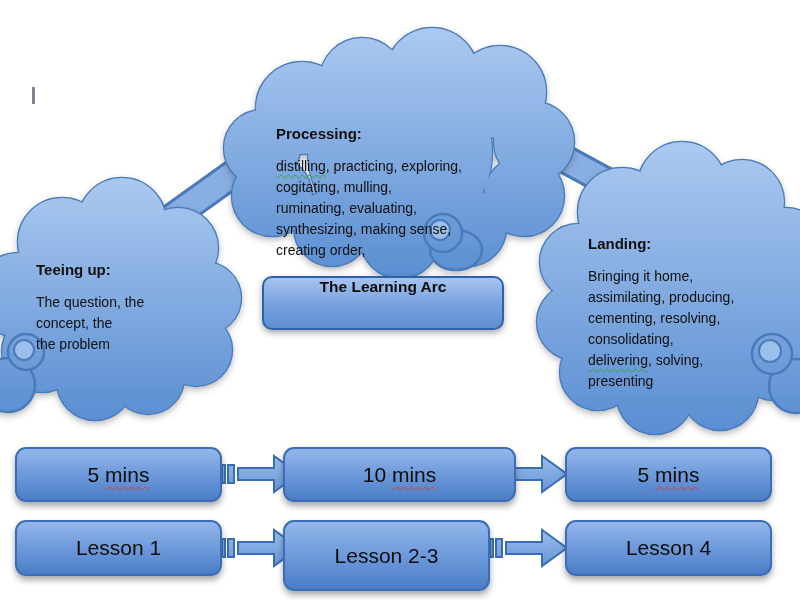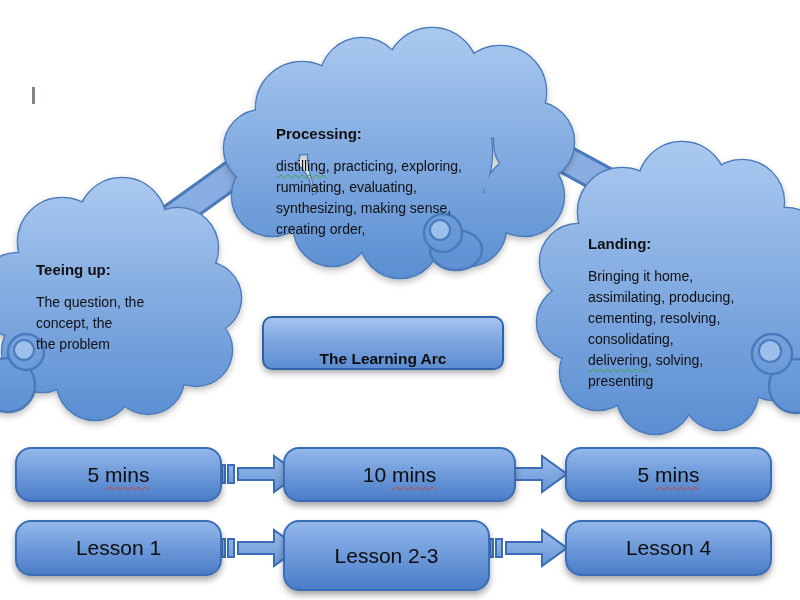--- a/index.html
+++ b/index.html
@@ -18,27 +18,27 @@
   }
   .sq-red{
     text-decoration-line:underline;text-decoration-style:wavy;
     text-decoration-color:#e23b2e;text-decoration-thickness:1px;text-underline-offset:4px;
   }
   .arc-box{
     position:absolute;left:262px;top:276px;width:242px;height:54px;z-index:3;
     background:linear-gradient(to bottom,#a6c4f0 0%,#7ba3de 50%,#5d8ed2 100%);
     border:2px solid #2d62a9;border-radius:10px;
     box-shadow:0 3px 6px rgba(40,40,40,.4);
-    display:flex;align-items:flex-end;justify-content:center;
-    font-weight:bold;font-size:15.5px;color:#0d0d0d;box-sizing:border-box;margin-top:40px;
+    display:flex;align-items:flex-start;justify-content:center;
+    font-weight:bold;font-size:15.5px;color:#0d0d0d;box-sizing:border-box;
   }
   .rbox{
     position:absolute;z-index:2;box-sizing:border-box;
     background:linear-gradient(to bottom,#93b7ea 0%,#6f9bdb 48%,#4b7dc7 100%);
-    border:2px solid #3a6db5;border-radius:16px;
+    border:2px solid #3a6db5;border-radius:11px;
     box-shadow:0 4px 6px rgba(60,60,60,.45);
     display:flex;align-items:center;justify-content:center;
     font-size:21px;color:#0d0d0d;
   }
   .arrow-svg{position:absolute;z-index:1;}
 </style>
 </head>
 <body>
 
 <div class="canvas">
@@ -185,20 +185,21 @@
   <div class="cloud-text" style="left:36px;top:216px;">
     <div class="cloud-title">Teeing up:</div>
     <div class="cloud-line">The question, the</div>
     <div class="cloud-line">concept, the</div>
     <div class="cloud-line">the problem</div>
   </div>
 
   <div class="cloud-text" style="left:276px;top:80px;">
     <div class="cloud-title">Processing:</div>
     <div class="cloud-line"><span class="sq-green">distilling</span><span>, practicing, exploring,</span></div>
+    <div class="cloud-line">cogitating, mulling,</div>
     <div class="cloud-line">ruminating, evaluating,</div>
     <div class="cloud-line">synthesizing, making sense,</div>
     <div class="cloud-line">creating order,</div>
   </div>
 
   <div class="cloud-text" style="left:588px;top:190px;">
     <div class="cloud-title">Landing:</div>
     <div class="cloud-line">Bringing it home,</div>
     <div class="cloud-line">assimilating, producing,</div>
     <div class="cloud-line">cementing, resolving,</div>

